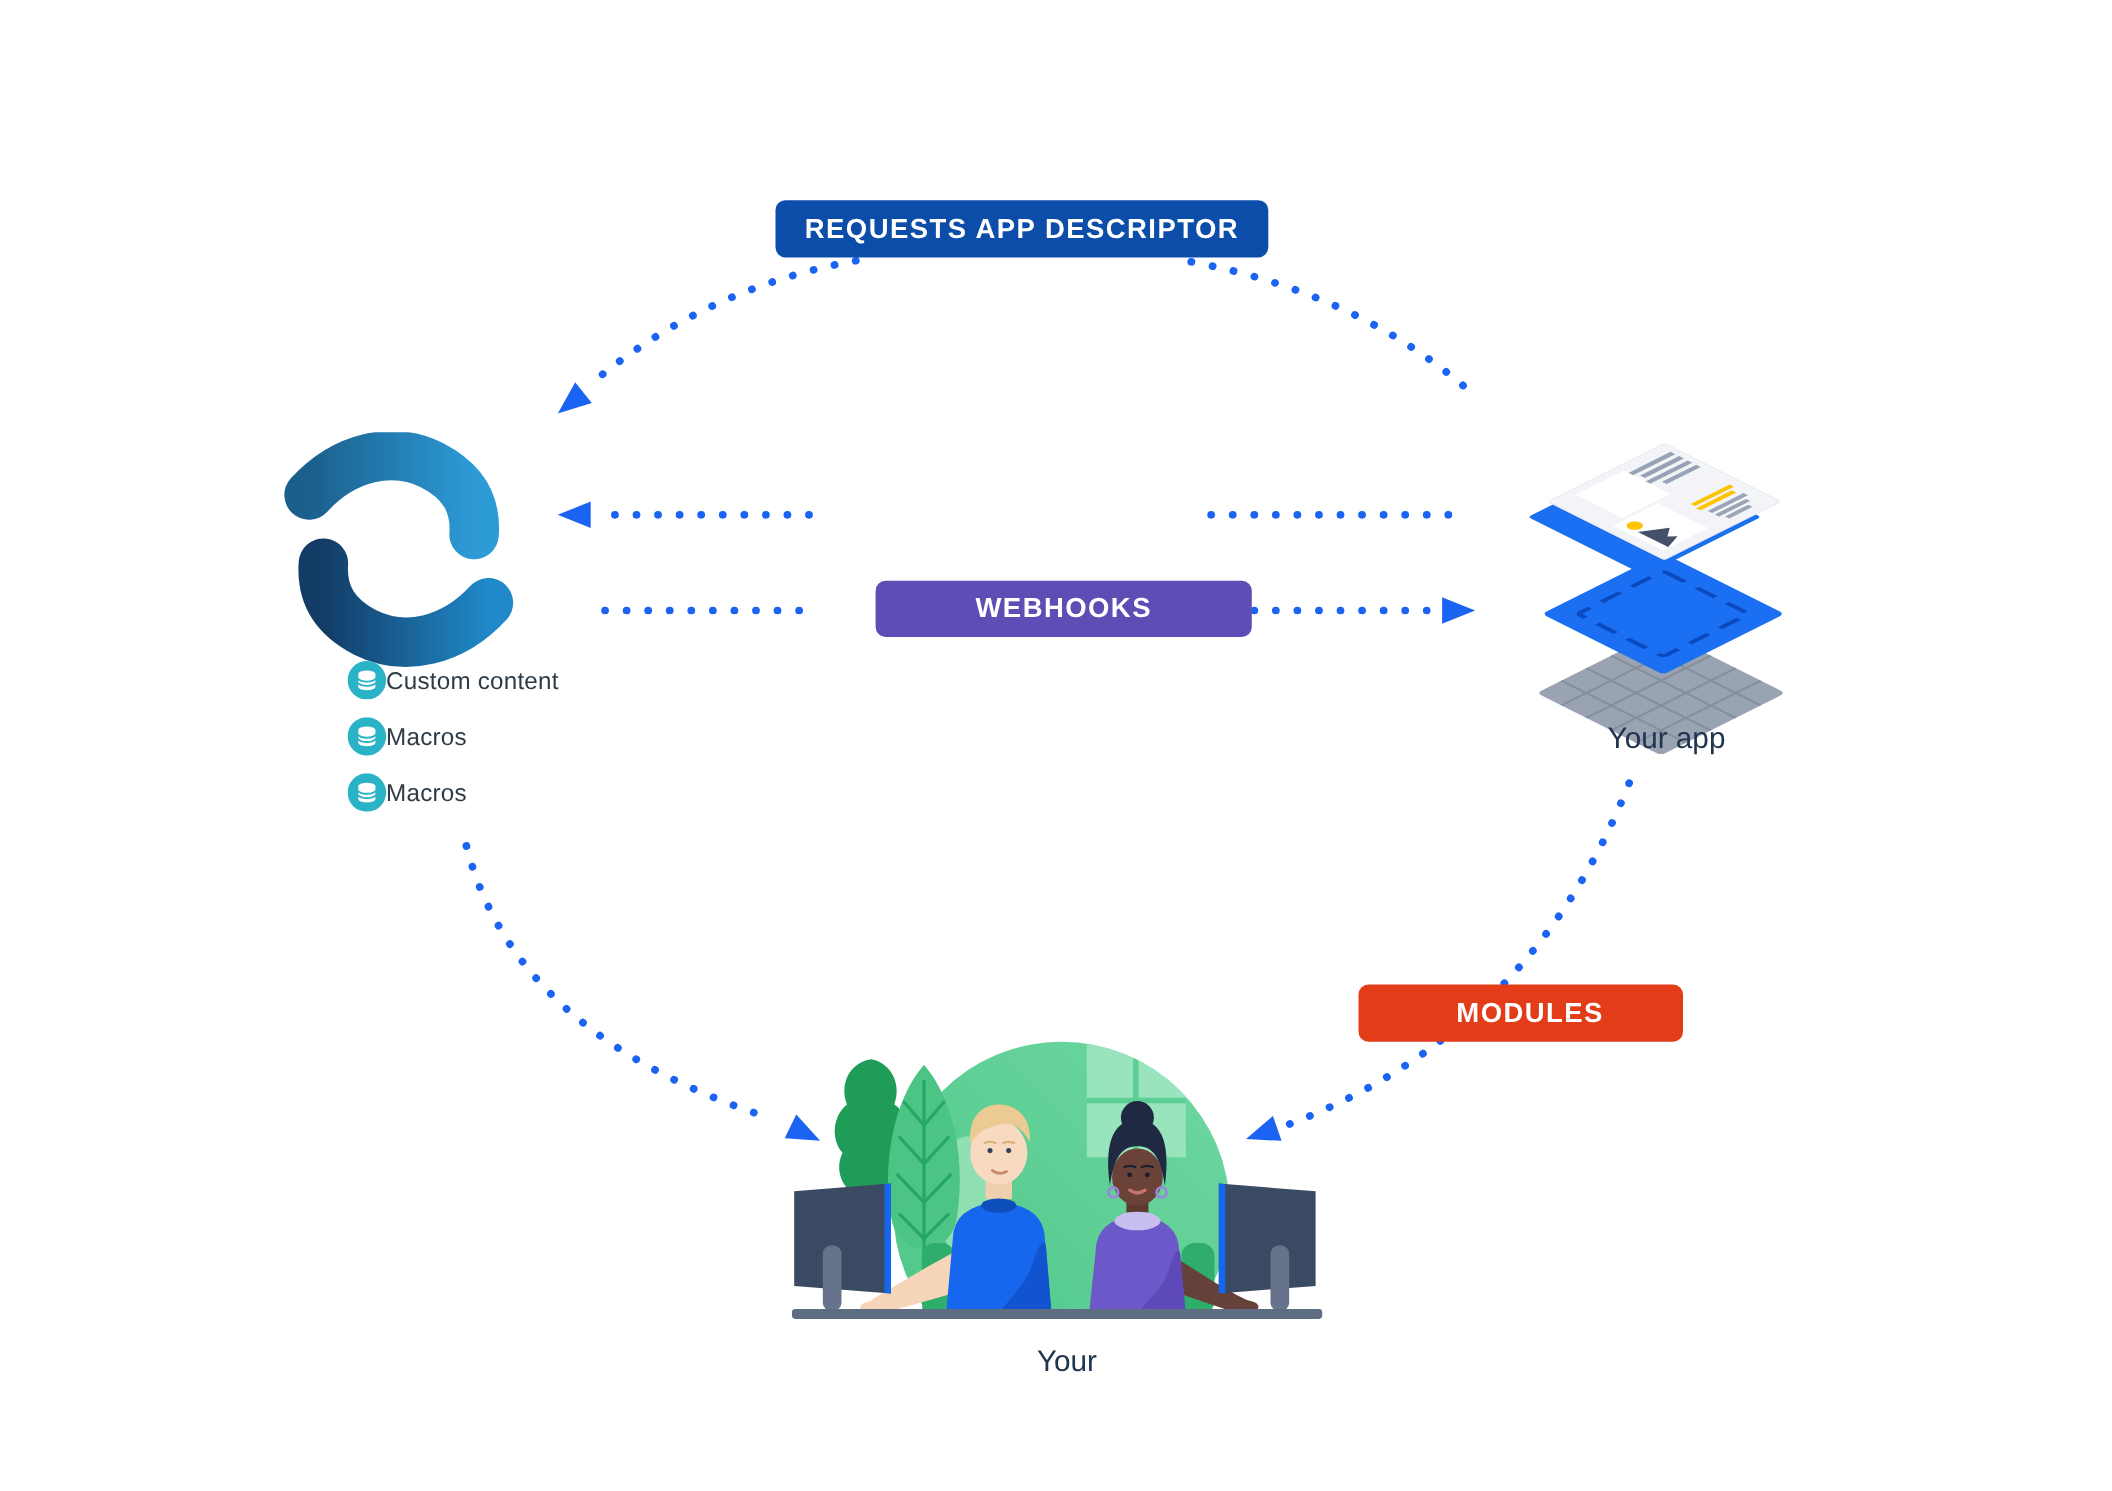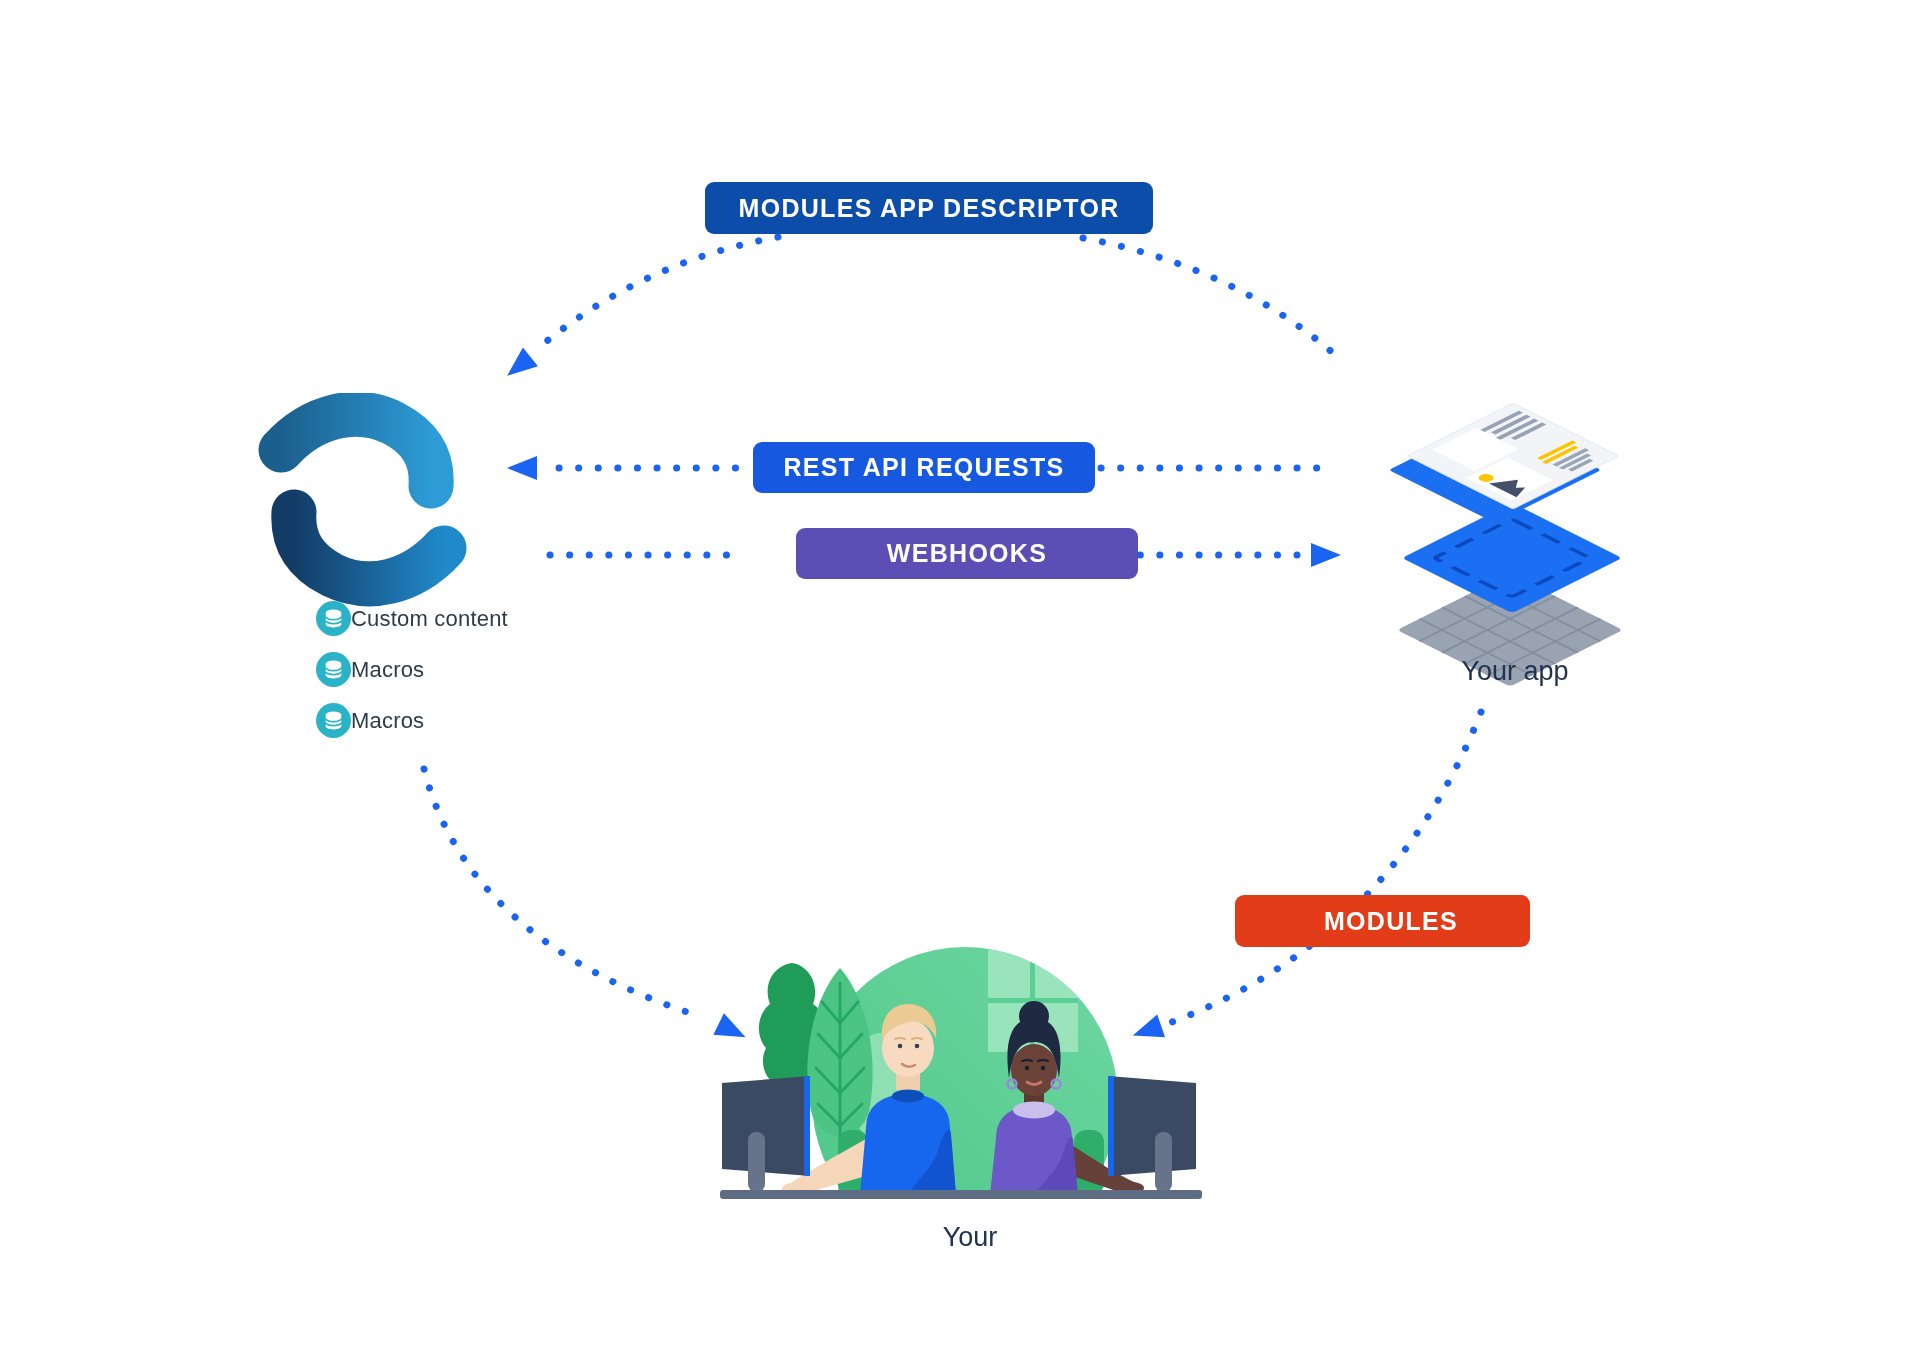--- a/index.html
+++ b/index.html
@@ -55,22 +55,21 @@
         </g>
       <g transform="translate(733,1031) rotate(26)">
           <path d="M14,0 L-16,12 L-16,-12 Z"></path>
         </g>
       <g transform="translate(1146,1031) rotate(161)">
           <path d="M14,0 L-16,12 L-16,-12 Z"></path>
         </g>
     </g>
   </svg>
 
-  <div class="badge register">MODULES APP DESCRIPTOR</div>
-  <div class="badge rest">REST API REQUESTS</div>
+  <div class="badge register">REQUESTS APP DESCRIPTOR</div>
   <div class="badge webhooks">WEBHOOKS</div>
   <div class="badge modules">MODULES</div>
 
   <svg class="logo" width="215" height="222" viewBox="0 0 215 222">
     <defs>
       <linearGradient id="gTop" x1="0" y1="0" x2="1" y2="0">
         <stop offset="0" stop-color="#1b5f8d"></stop>
           <stop offset="1" stop-color="#2d9bd6"></stop>
       </linearGradient>
       <linearGradient id="gBot" x1="0" y1="0" x2="1" y2="0">

